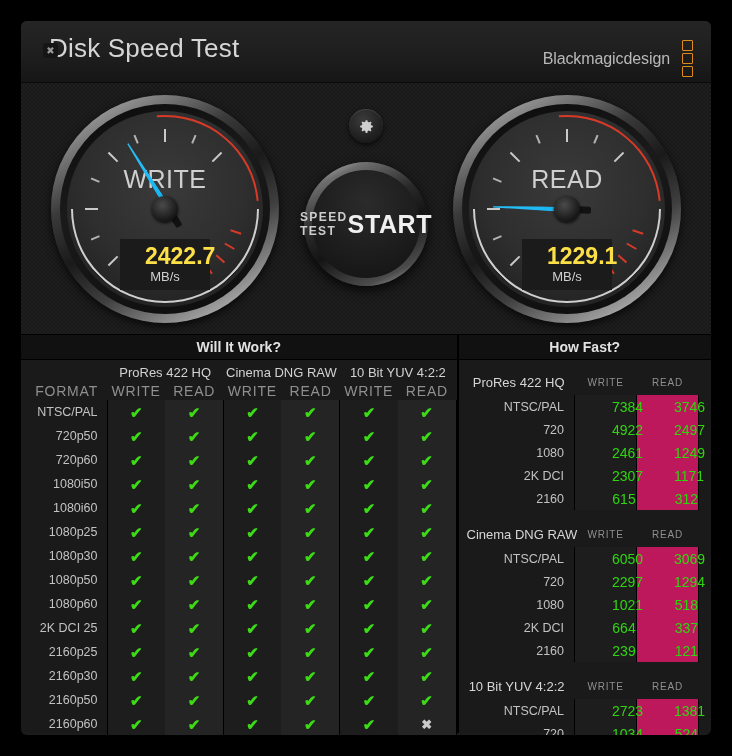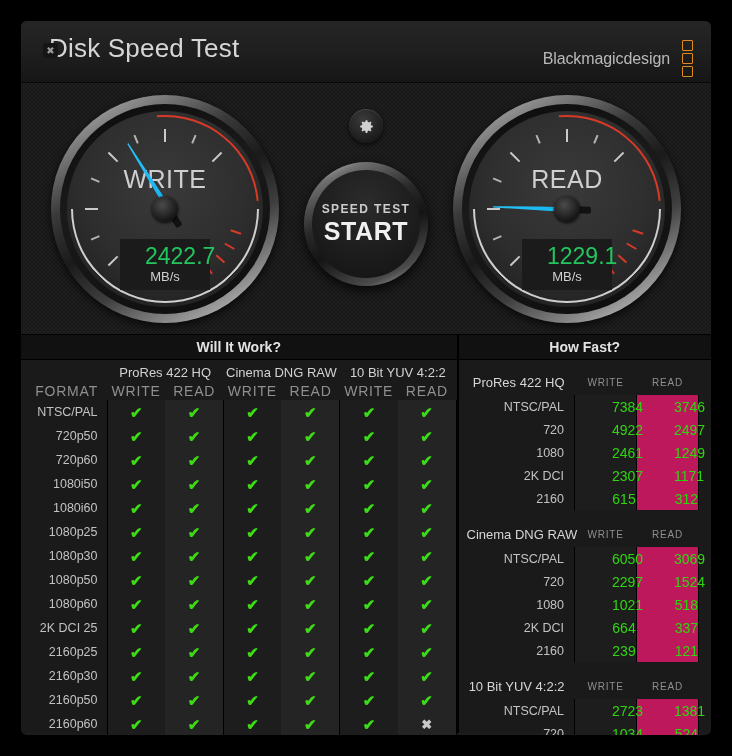--- a/index.html
+++ b/index.html
@@ -115,21 +115,21 @@
   }
   .readout {
     position: absolute;
     left: 50%; top: 128px;
     transform: translateX(-50%);
     width: 90px;
     background: #1b1b1b;
     padding: 5px 0 6px;
     text-align: center;
   }
-  .readout .val { font-size: 23px; color: #22c55e; font-weight: normal; line-height: 1.05; padding-left: 25px; }
+  .readout .val { font-size: 23px; color: #fde047; font-weight: bold; line-height: 1.05; padding-left: 25px; }
   .readout .unit { font-size: 13px; color: #cfcfcf; margin-top: 1px; }
 
   .hub {
     position: absolute;
     left: 50%; top: 50%;
     width: 26px; height: 26px;
     margin: -13px 0 0 -13px;
     border-radius: 50%;
     background: radial-gradient(circle at 40% 35%, #4a4a4a, #161616 70%);
     box-shadow: 0 1px 3px rgba(0,0,0,.9);
@@ -198,21 +198,21 @@
     border-radius: 50%;
     background: linear-gradient(155deg,#dcdcdc 0%,#6e6e6e 16%,#2a2a2a 40%,#141414 58%,#4c4c4c 84%,#c4c4c4 100%);
     box-shadow: 0 4px 12px rgba(0,0,0,.8);
     display: flex; align-items: center; justify-content: center;
     cursor: pointer;
   }
   #start-inner {
     width: 108px; height: 108px;
     border-radius: 50%;
     background: radial-gradient(circle at 50% 30%, #2b2b2b 0%, #1d1d1d 55%, #121212 100%);
-    display: flex; flex-direction: column;
+    display: flex; 
     align-items: center; justify-content: center;
   }
   #start-small { font-size: 12px; color: #cccccc; letter-spacing: 1.4px; font-weight: bold; }
   #start-big   { font-size: 25px; color: #f0f0f0; letter-spacing: .6px; font-weight: bold; margin-top: 1px; }
 
   
   #panels { position: relative; height: 398px; display: flex; background: #1a1a1a; }
   #left-panel  { width: 442px; border-right: 2px solid #000; }
   #right-panel { flex: 1; }
 
@@ -655,21 +655,21 @@
                 <td class="hf-sub">READ</td>
               </tr>
               <tr>
                 <td class="hf-lab">NTSC/PAL</td>
                 <td class="hf-val w">6050</td>
                 <td class="hf-val r">3069</td>
               </tr>
               <tr>
                 <td class="hf-lab">720</td>
                 <td class="hf-val w">2297</td>
-                <td class="hf-val r">1524</td>
+                <td class="hf-val r">1294</td>
               </tr>
               <tr>
                 <td class="hf-lab">1080</td>
                 <td class="hf-val w">1021</td>
                 <td class="hf-val r">518</td>
               </tr>
               <tr>
                 <td class="hf-lab">2K DCI</td>
                 <td class="hf-val w">664</td>
                 <td class="hf-val r">337</td>

